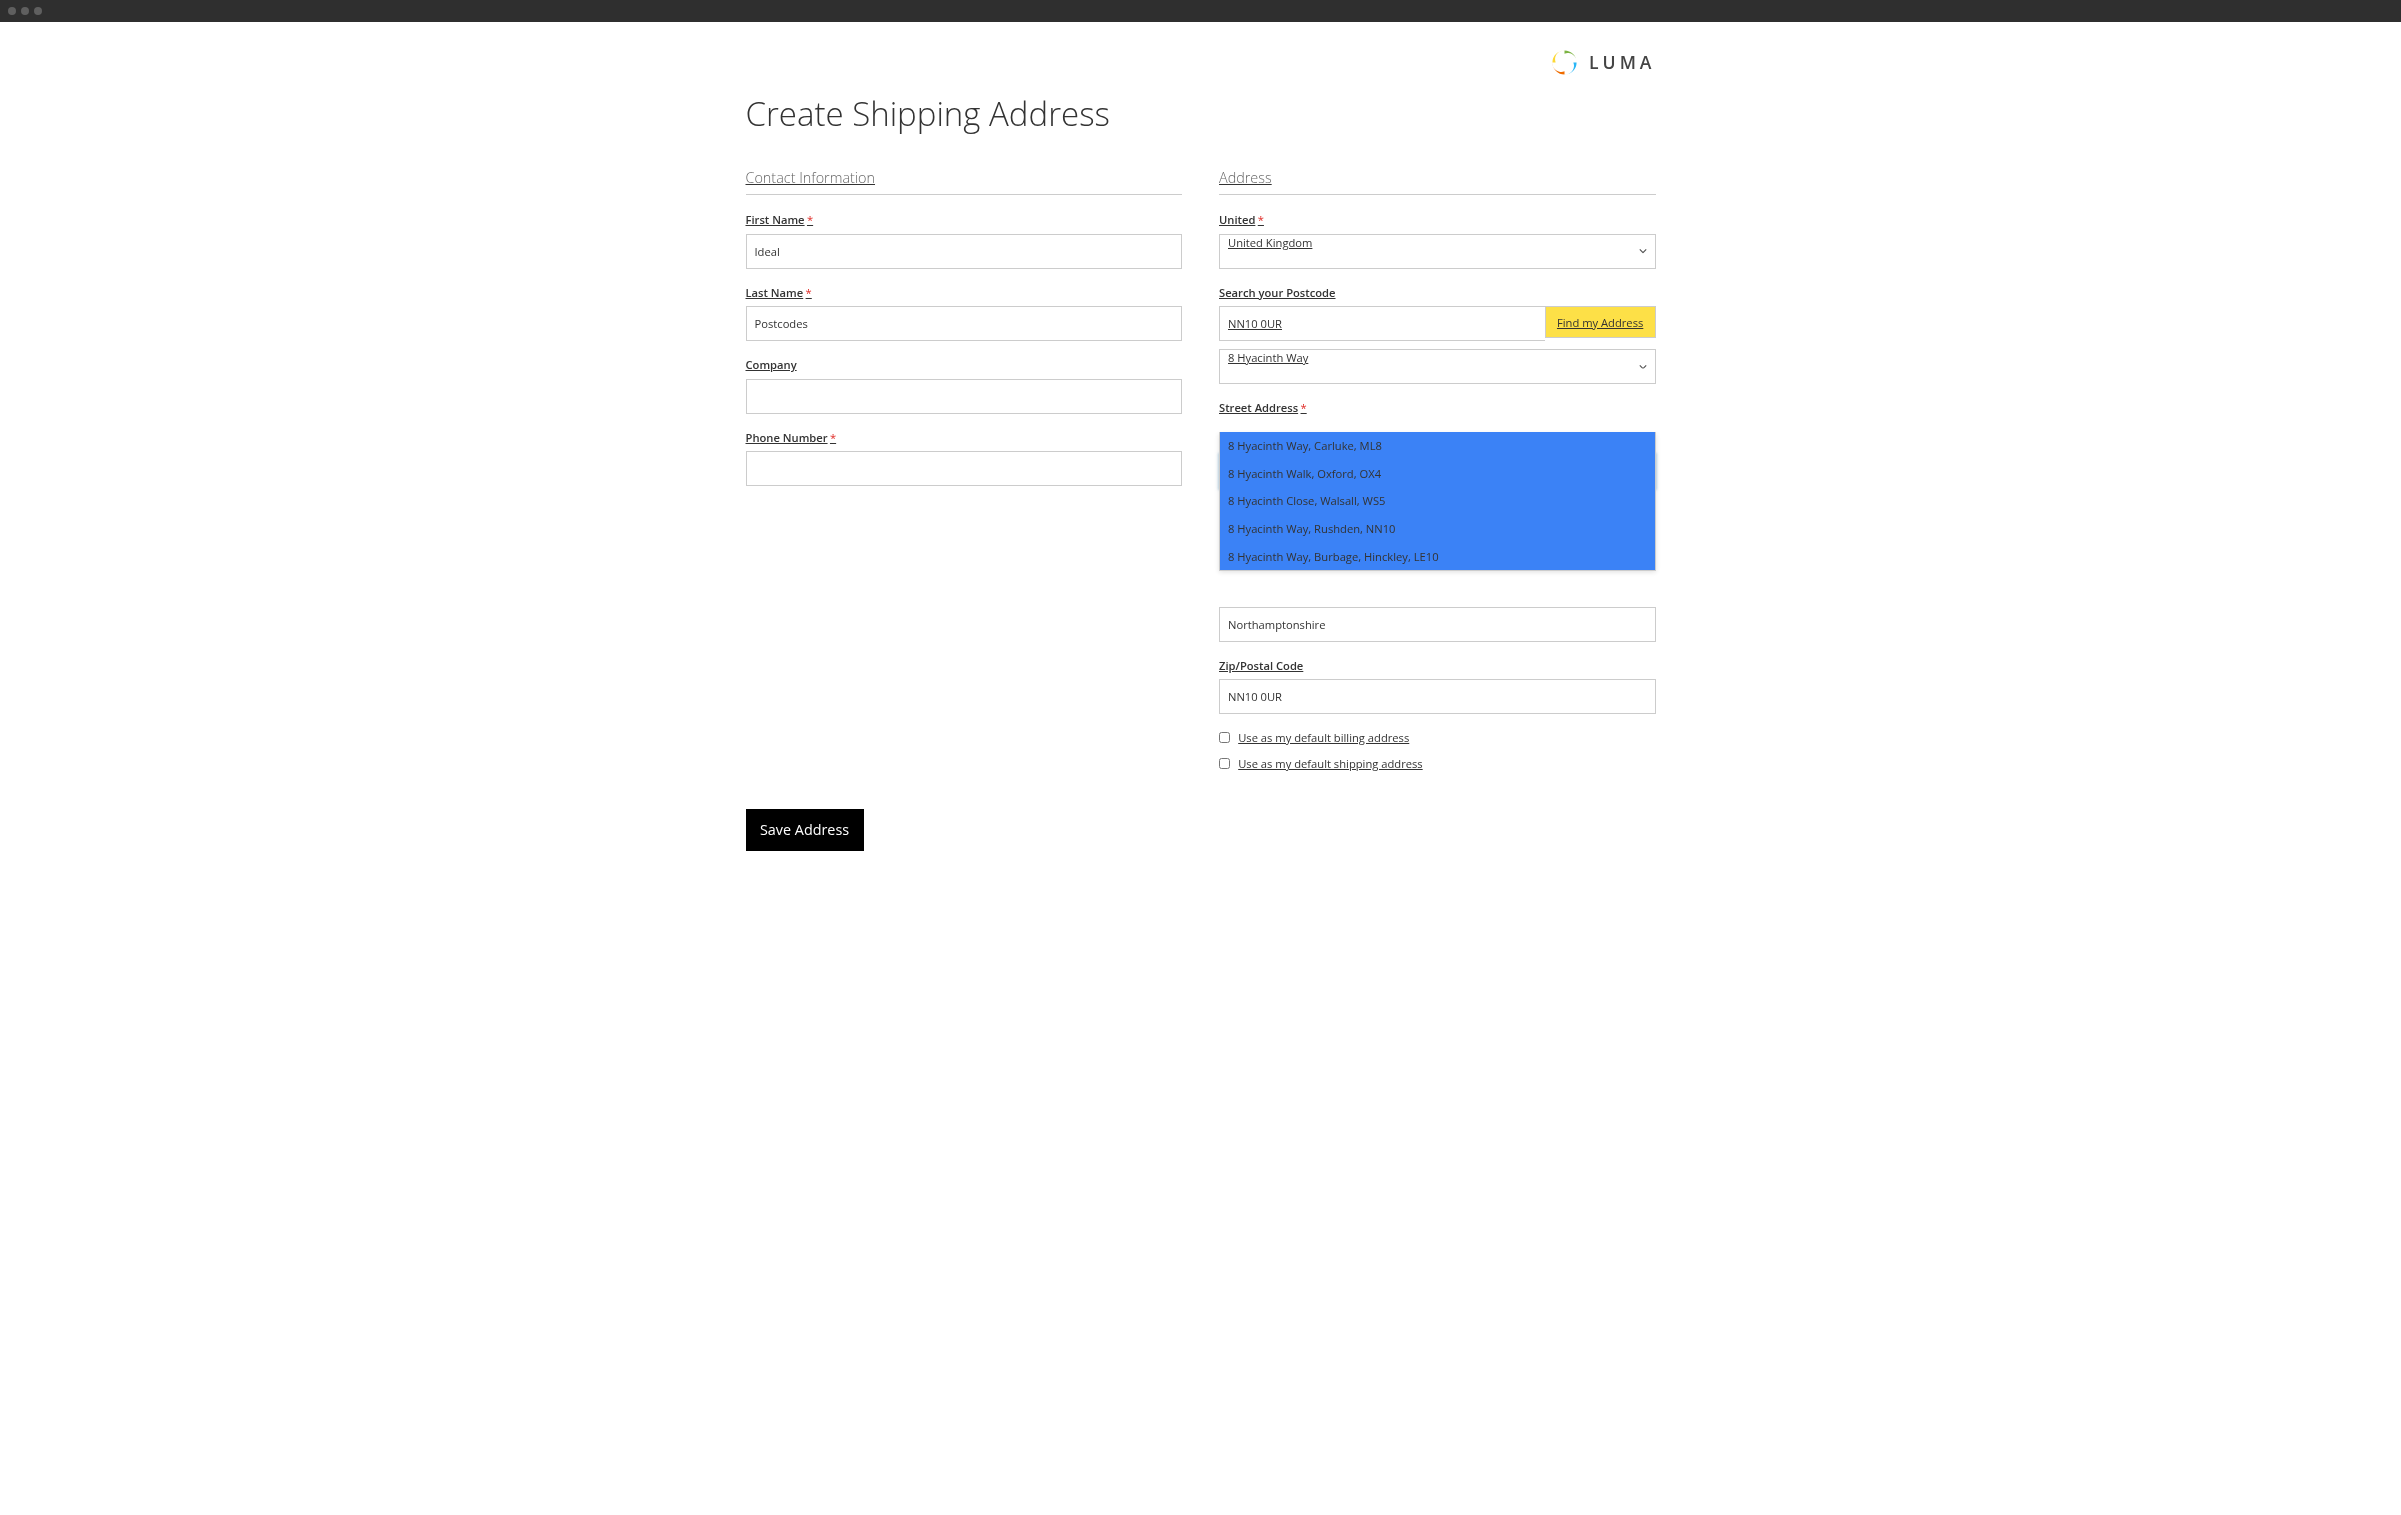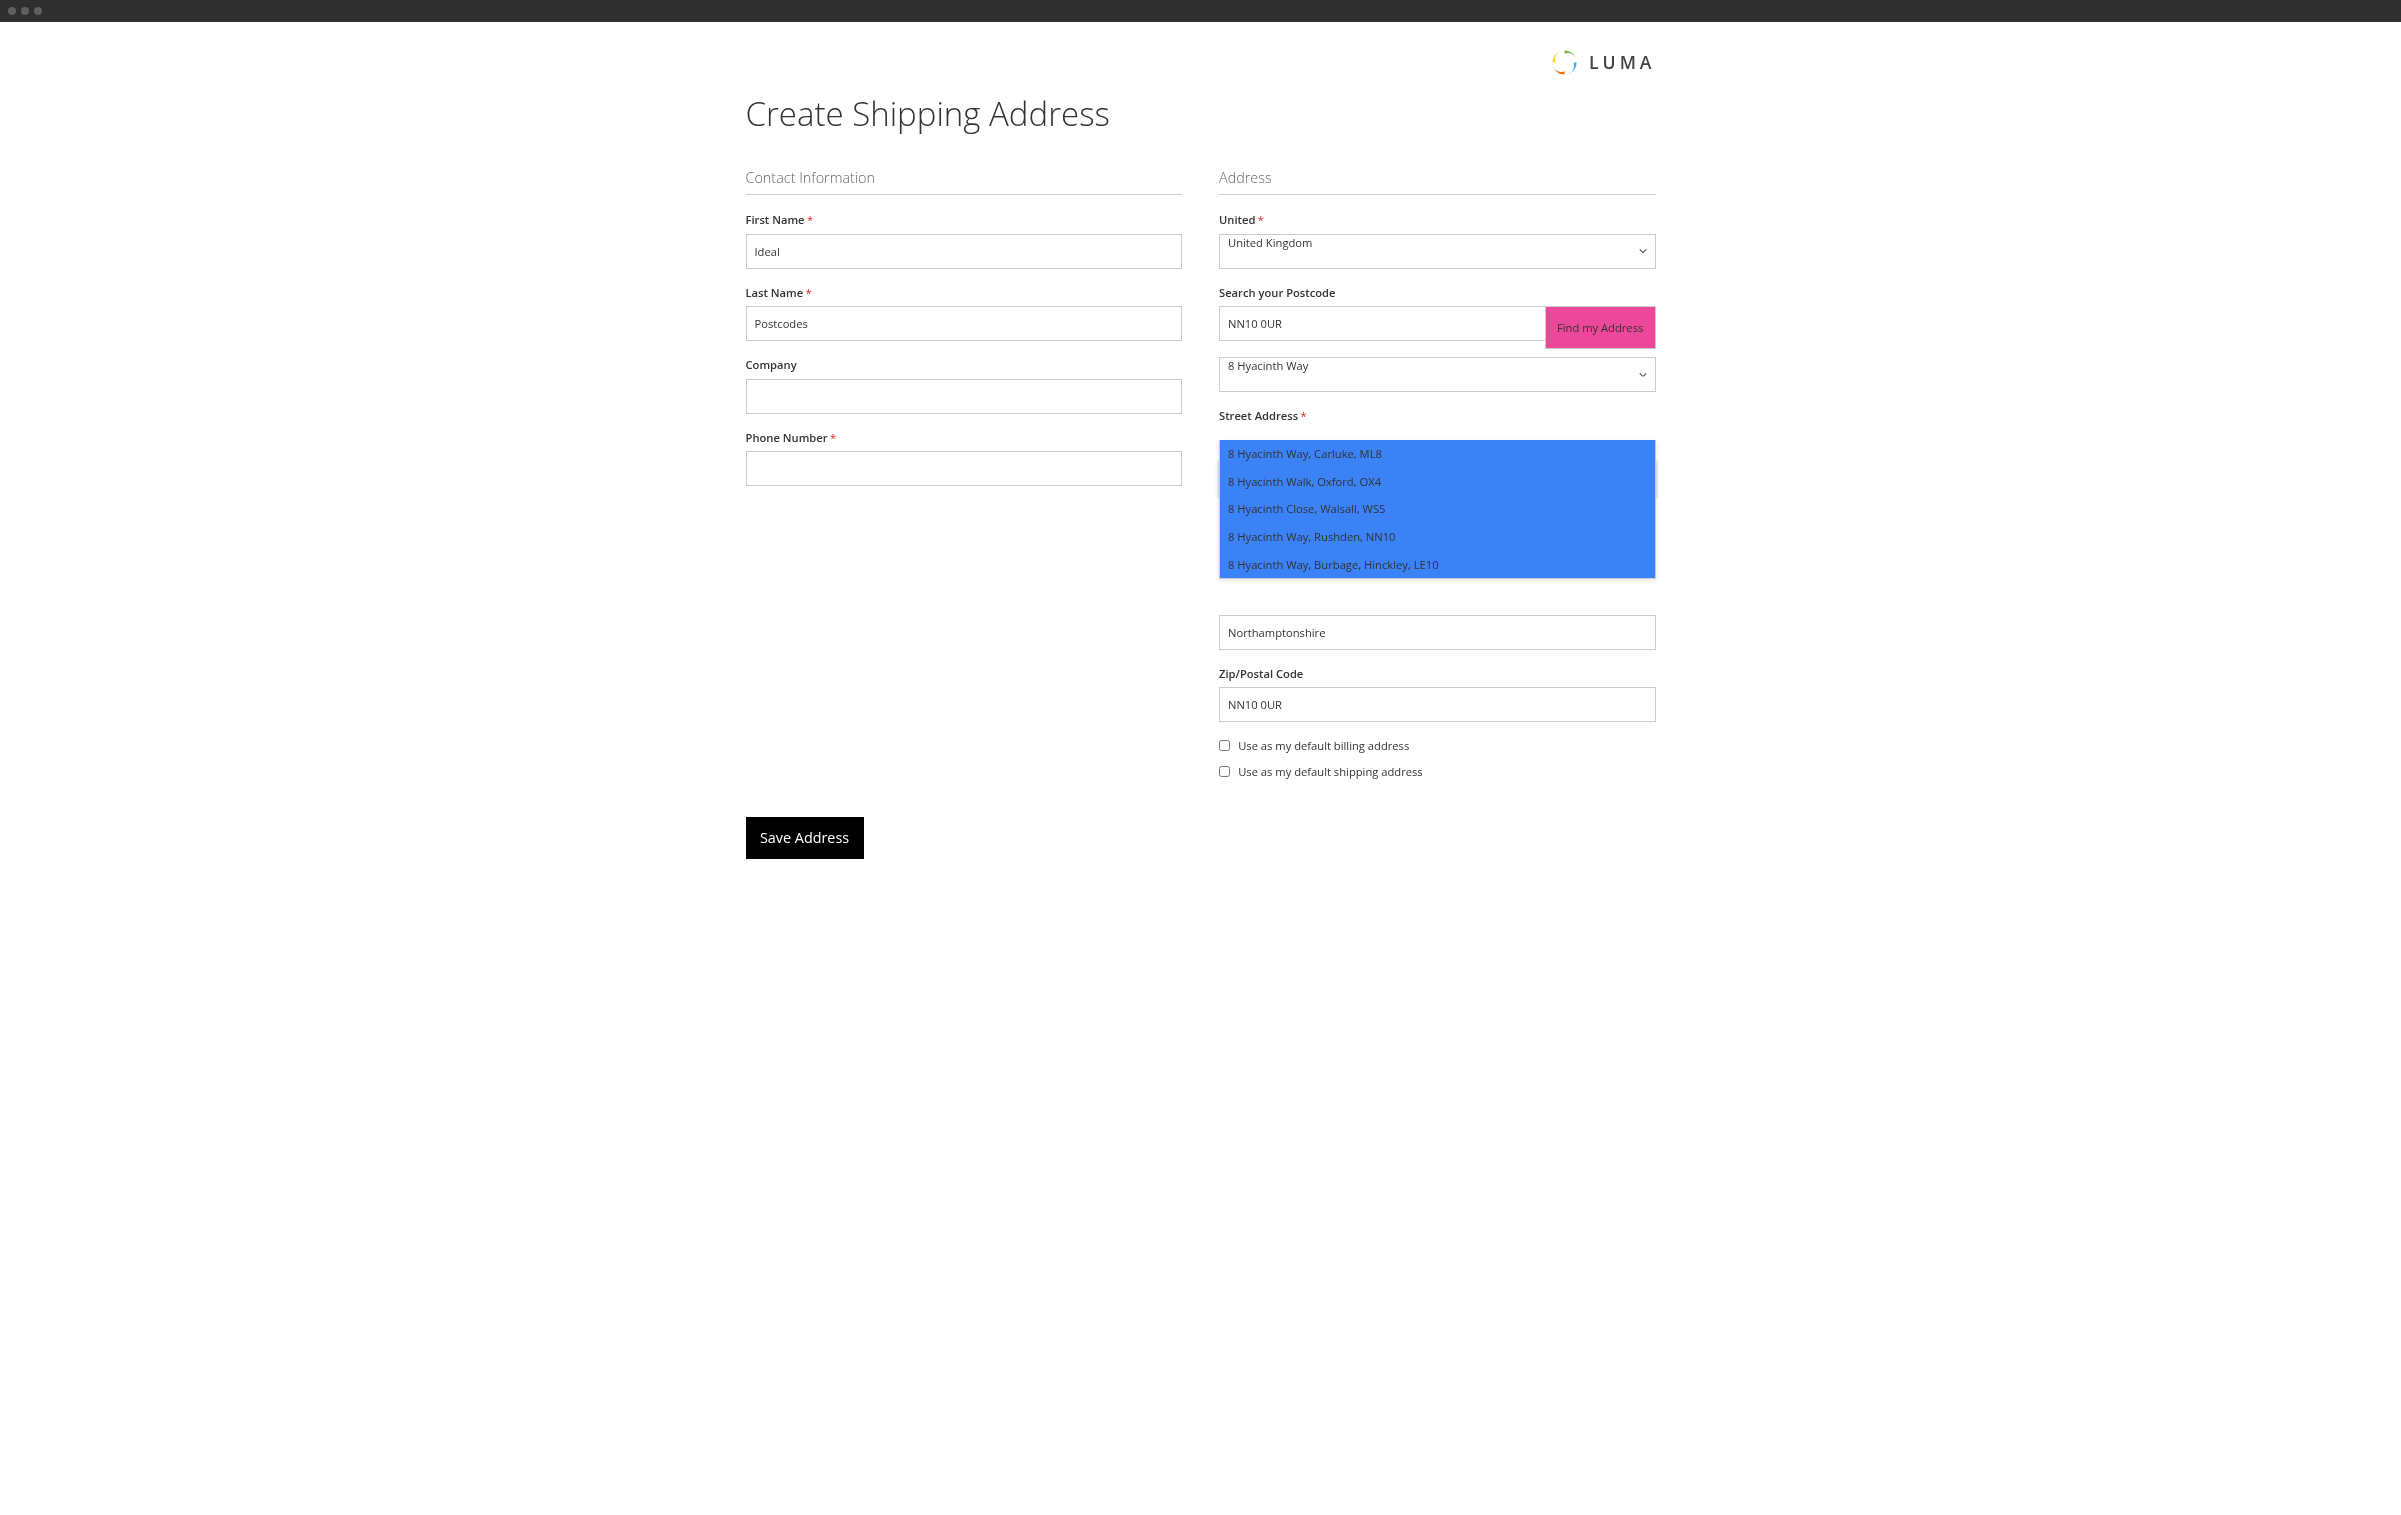--- a/index.html
+++ b/index.html
@@ -45,20 +45,21 @@
     color: #333;
     margin: 9.6px 0 32px;
   }
   .cols {
     display: flex;
     gap: 37px;
   }
   .col {
     flex: 1;
     min-width: 0;
+    text-decoration: underline;
   }
   .section-title {
     font-size: 14.4px;
     font-weight: 300;
     color: #666;
     padding-bottom: 6.4px;
     border-bottom: 0.8px solid #ccc;
     margin-bottom: 17.6px;
   }
   .field {
@@ -104,23 +105,23 @@
     transform: translateY(-50%);
   }
   .postcode-row {
     display: flex;
   }
   .postcode-row input {
     flex: 1;
     border-right: none;
   }
   .postcode-row .find-btn {
-    height: 43px;
+    height: 32px;
     padding: 0 11.2px;
-    background: #ec4899;
+    background: #fde047;
     border: 0.8px solid #ccc;
     font-size: 11.2px;
     cursor: pointer;
     color: #333;
     font-family: inherit;
   }
   .stack > * + * { margin-top: 8px; }
   .autocomplete-wrap { position: relative; }
   .autocomplete {
     position: absolute;

